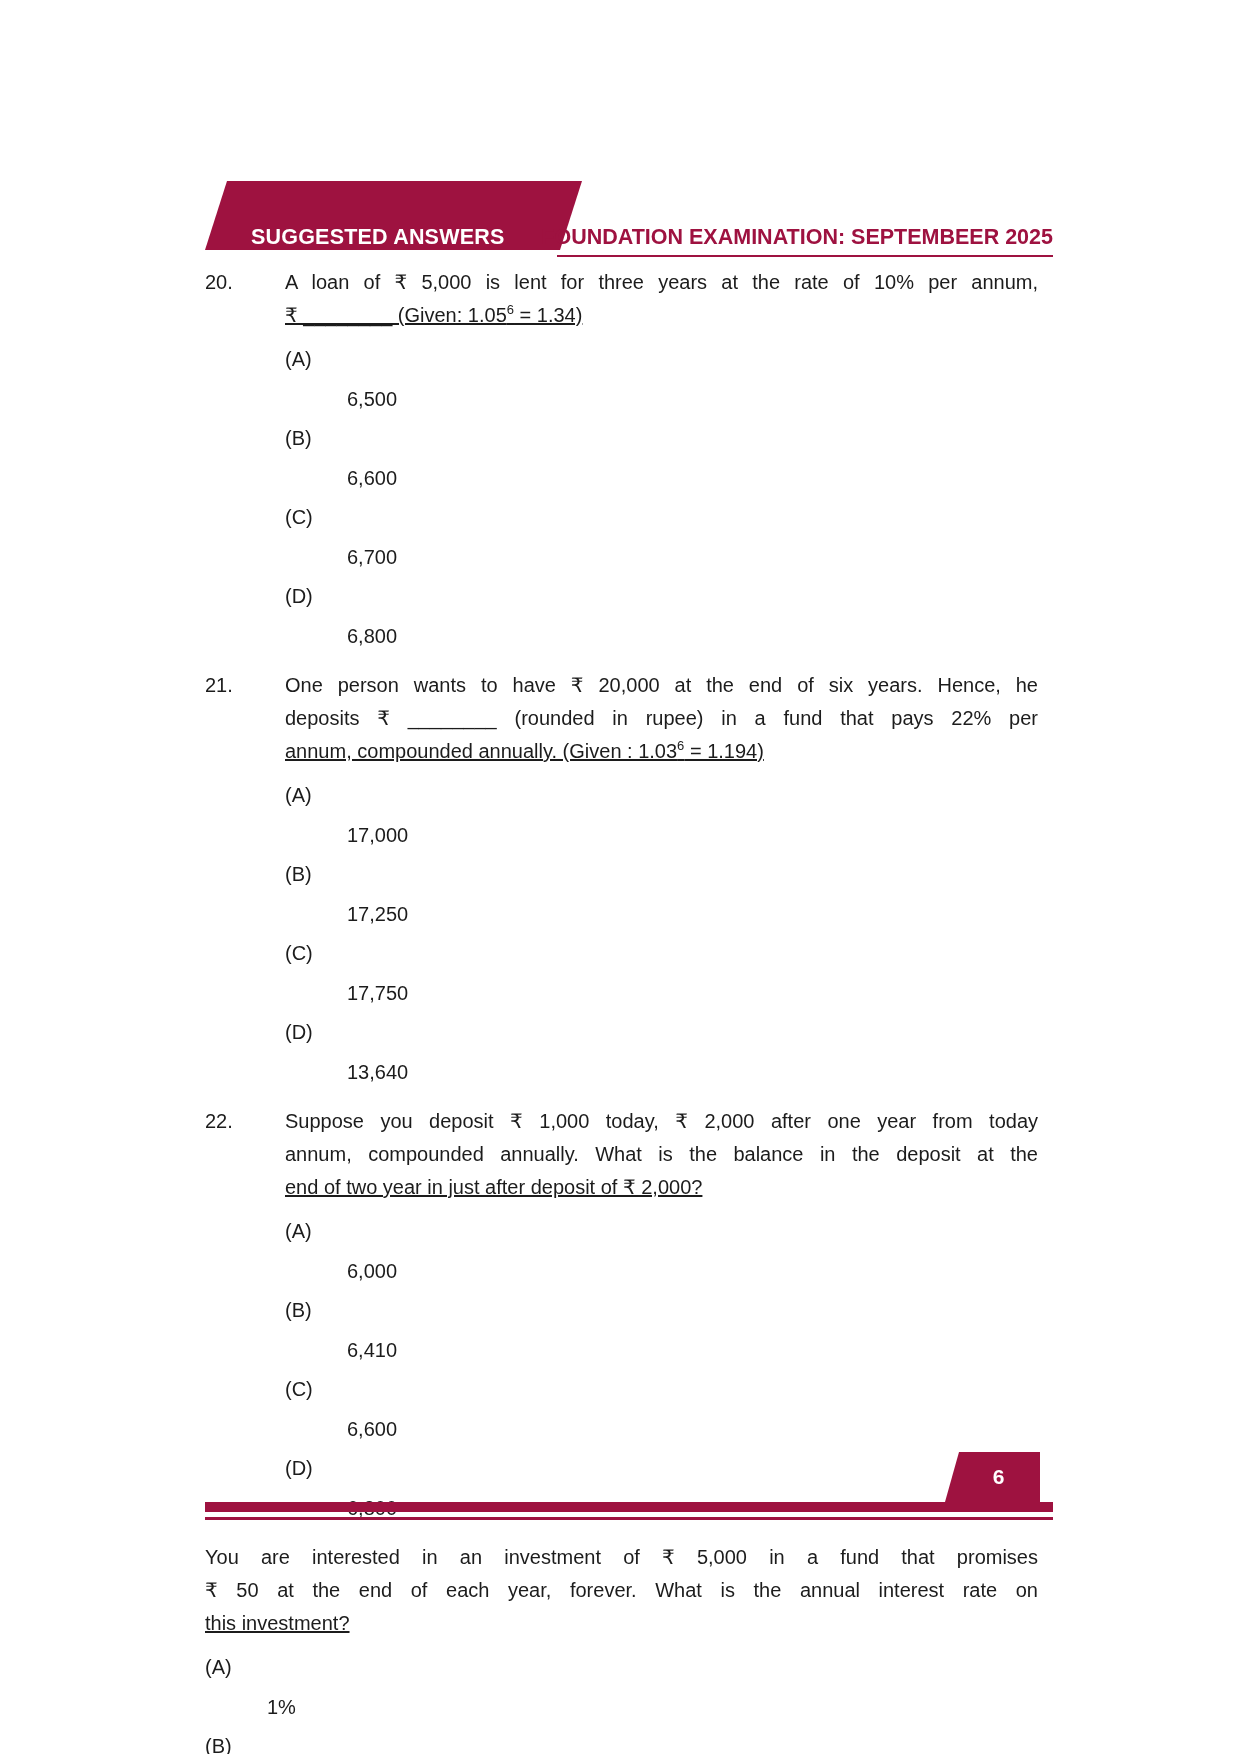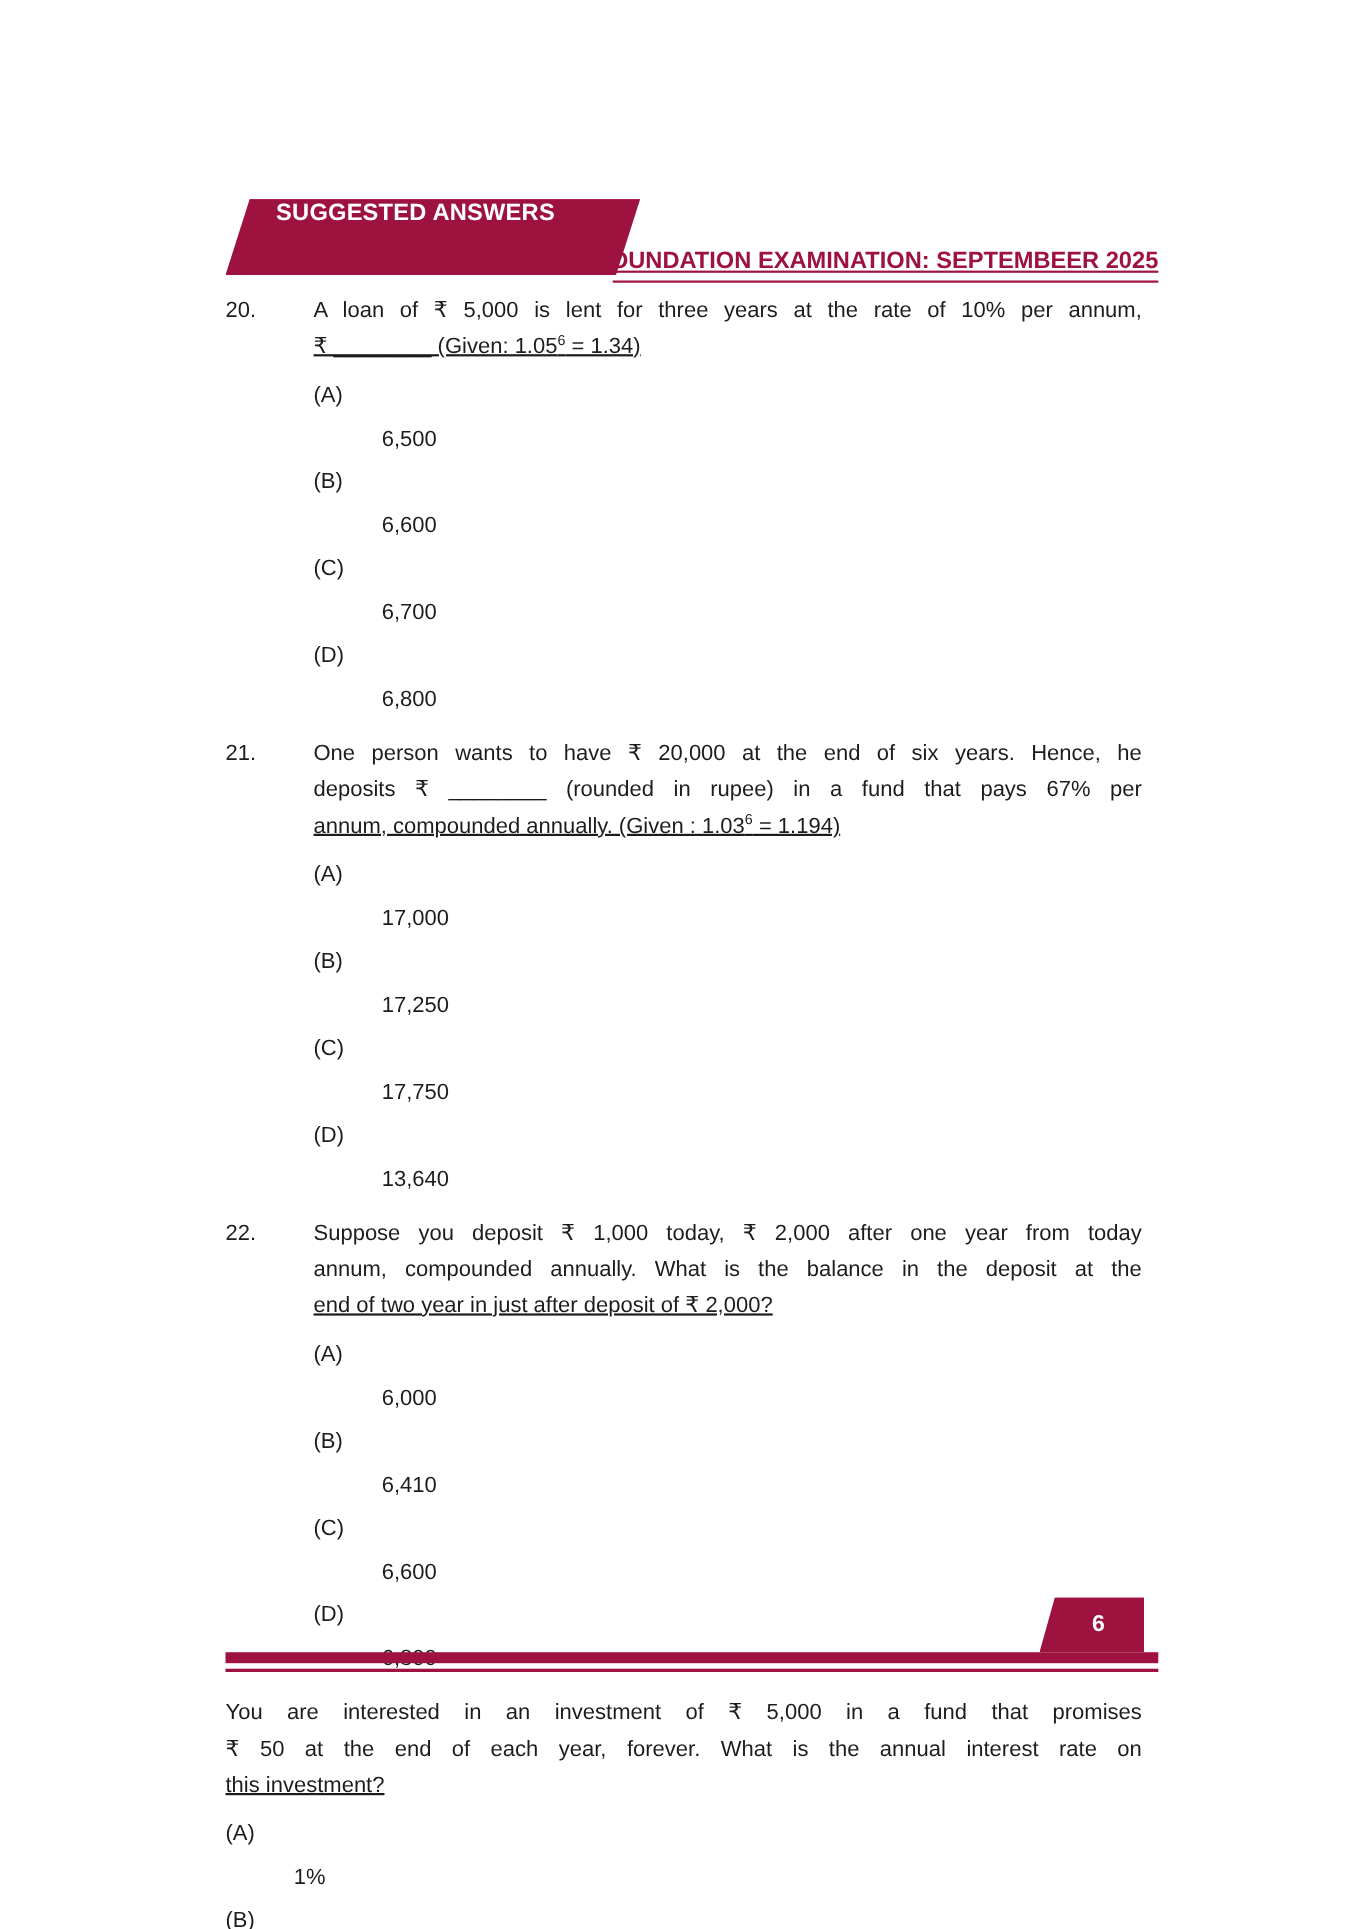--- a/index.html
+++ b/index.html
@@ -8,29 +8,29 @@
     position:relative; width:1241px; height:1754px; background:#ffffff;
     font-family:"Liberation Sans","DejaVu Sans",sans-serif; color:var(--text);
     overflow:hidden;
   }
 
   
   .banner {
     position:absolute; left:205px; top:181px; width:377px; height:69px;
     background:var(--accent);
     clip-path:polygon(22px 0, 100% 0, calc(100% - 22px) 100%, 0 100%);
-    display:flex; align-items:flex-start;
+    display:flex; align-items:flex-end;
   }
   .banner-label {
     color:#ffffff; font-weight:bold; font-size:21.5px; padding-left:46px;
     letter-spacing:0.2px; white-space:nowrap;
   }
   .exam-title {
     position:absolute; top:225px; right:188px;
-    font-size:21.5px; font-weight:bold; color:var(--accent); white-space:nowrap;text-decoration:underline;
+    font-size:21.5px; font-weight:bold; color:var(--accent); white-space:nowrap;
   }
   .title-underline {
     position:absolute; top:255px; left:557px; width:496px; height:2px;
     background:var(--accent);
   }
 
   
   .content { position:absolute; left:205px; top:266px; width:833px; }
   .question { display:flex; margin-bottom:21px; }
   .qnum { flex:0 0 80px; font-size:20px; line-height:33px; }
@@ -93,21 +93,21 @@
               <span class="opt-value">6,800</span>
             </div>
         </div>
       </div>
     </div>
 
     <div class="question">
       <div class="qnum">21.</div>
       <div class="qbody">
         <div class="qline"><span>One person wants to have ₹ 20,000 at the end of six years. Hence, he</span><sup></sup><span></span></div>
-        <div class="qline"><span>deposits ₹ ________ (rounded in rupee) in a fund that pays 67% per</span><sup></sup><span></span></div>
+        <div class="qline"><span>deposits ₹ ________ (rounded in rupee) in a fund that pays 22% per</span><sup></sup><span></span></div>
         <div class="qline last"><span>annum, compounded annually. (Given : 1.03</span><sup>6</sup><span> = 1.194)</span></div>
         <div class="options">
           <div class="opt">
               <span class="opt-label">(A)</span>
               <span class="opt-value">17,000</span>
             </div>
           <div class="opt">
               <span class="opt-label">(B)</span>
               <span class="opt-value">17,250</span>
             </div>

